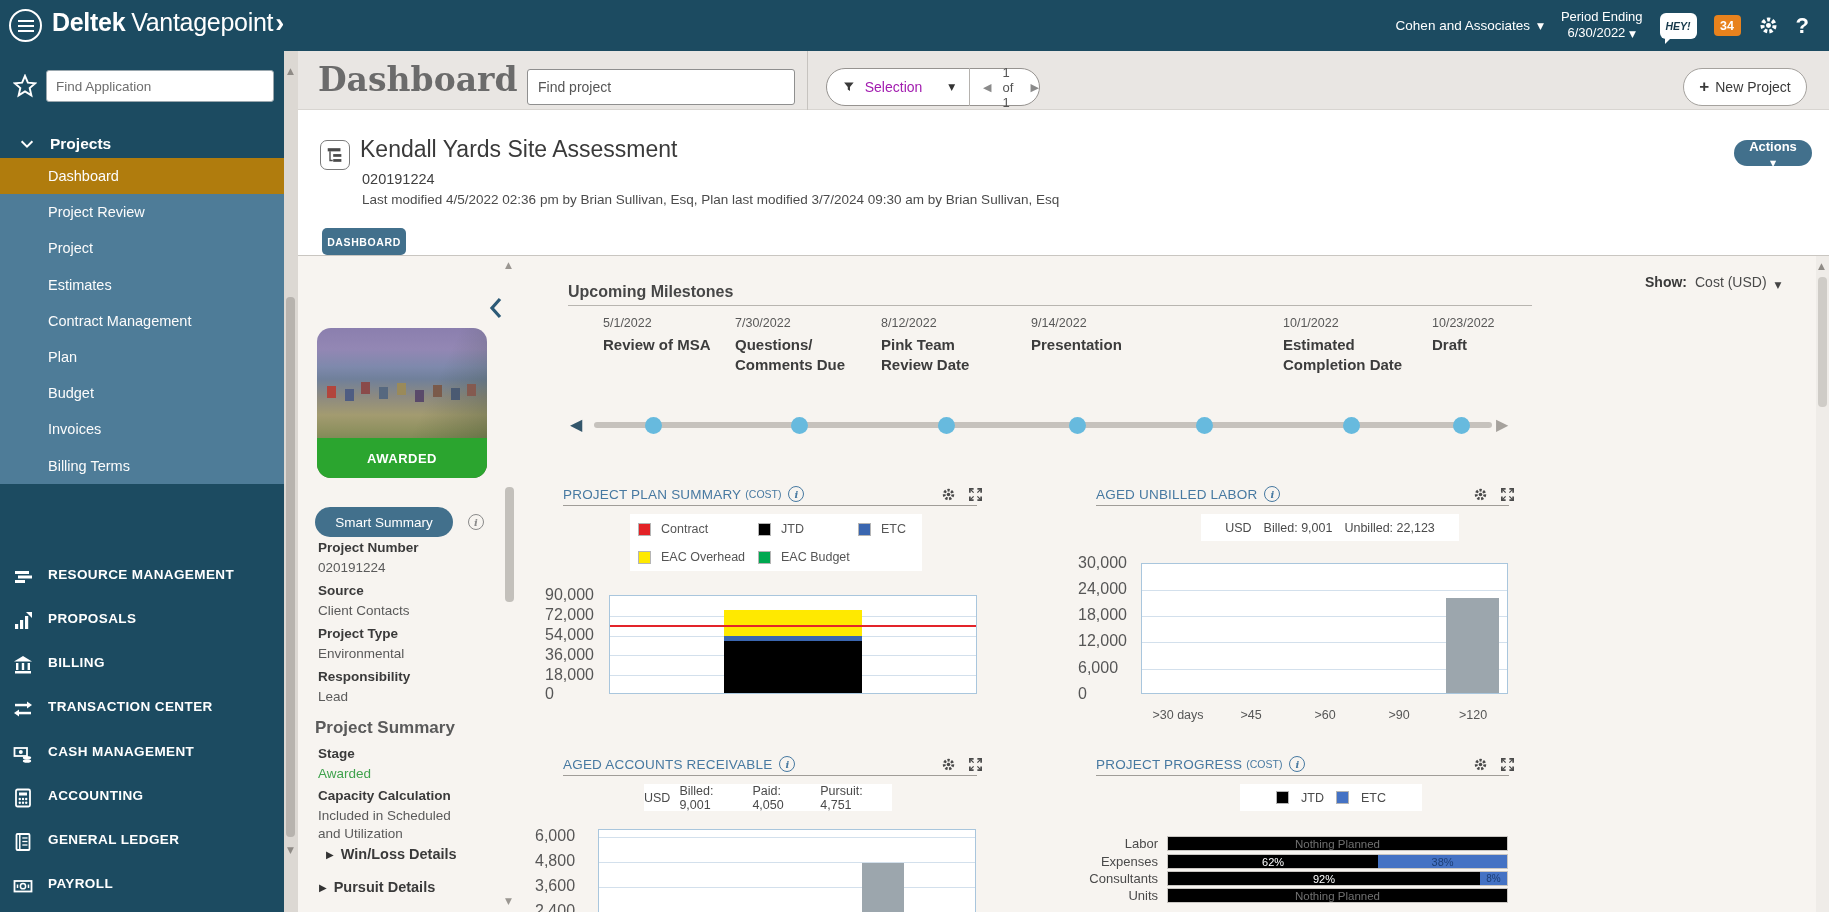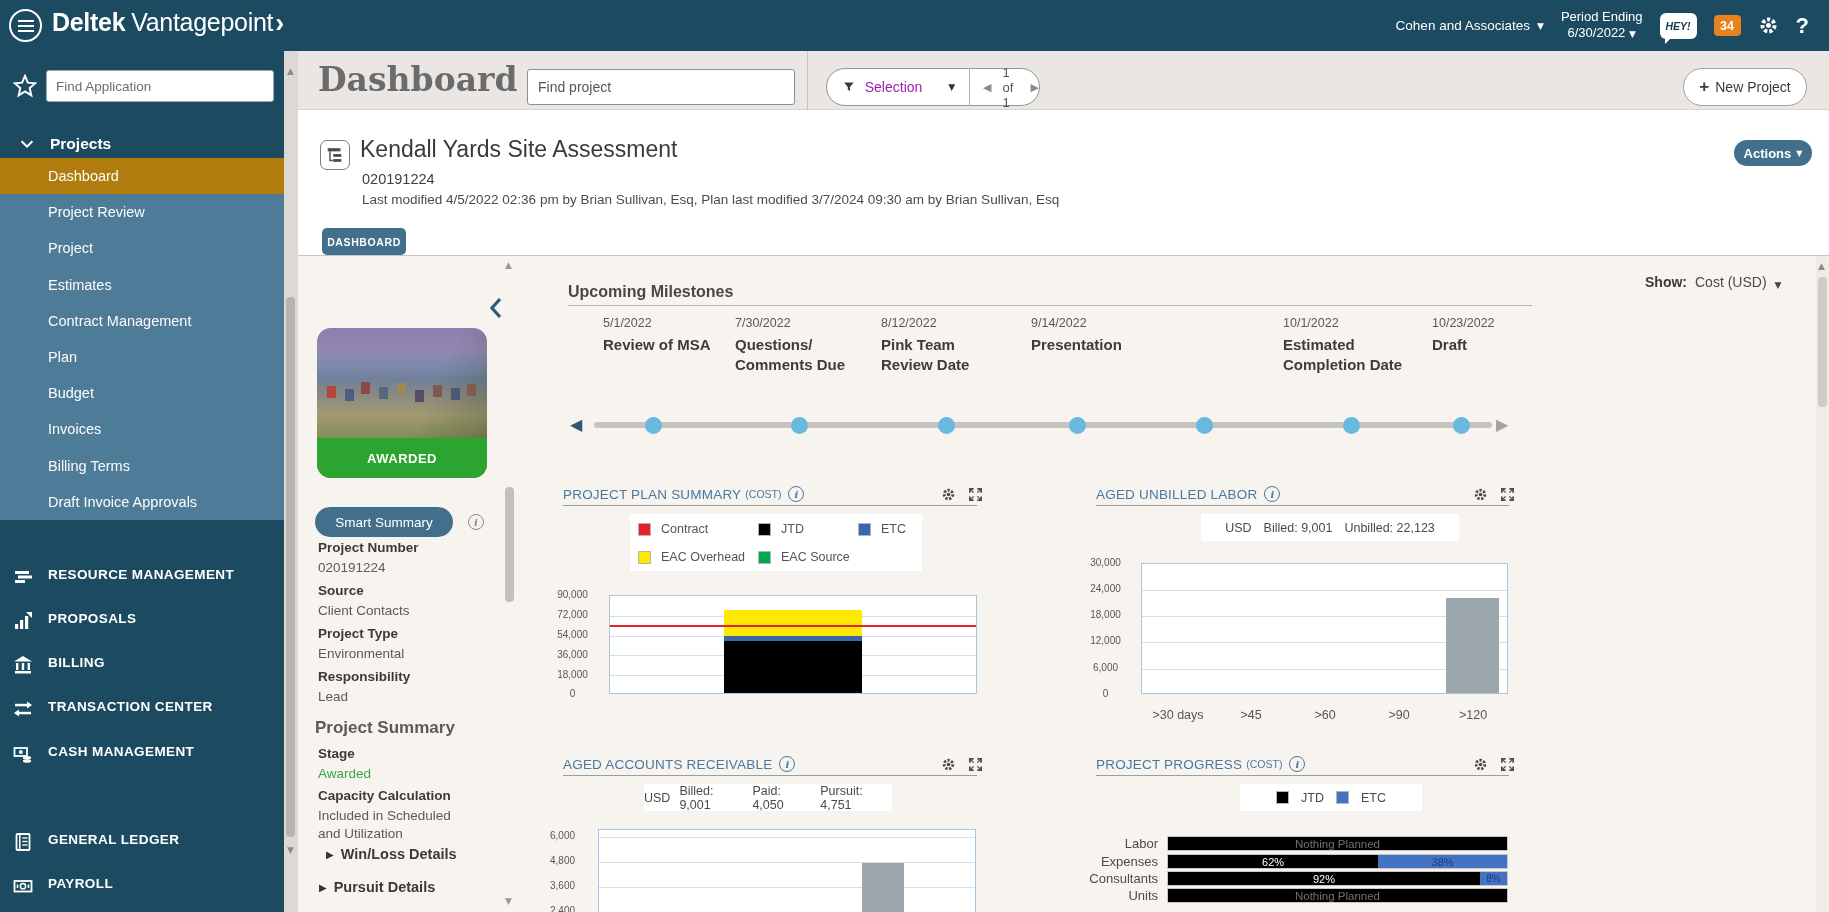--- a/index.html
+++ b/index.html
@@ -56,21 +56,21 @@
   #pag .pg-ar { font-size:11px; color:#8a8a8a; cursor:pointer; }
   #new-proj { left:1683px; top:68px; width:124px; height:38px; background:#fff; border:1px solid #a5a29e; border-radius:19px; display:flex; align-items:center; justify-content:center; gap:6px; font-size:14px; color:#3a3a3a; cursor:pointer; }
   #new-proj .plus { font-size:17px; font-weight:600; }
 
   
   #projhead { left:298px; top:110px; width:1531px; height:146px; background:#fff; border-bottom:1px solid #c9c6c1; }
   #proj-icon { left:320px; top:140px; width:30px; height:30px; border:1.5px solid #7a7a7a; border-radius:7px; display:flex; align-items:center; justify-content:center; }
   #proj-name { left:360px; top:136px; font-size:23px; font-weight:500; color:#3a3a3a; }
   #proj-num { left:362px; top:171px; font-size:14.5px; color:#3f3f3f; }
   #proj-mod { left:362px; top:192px; font-size:13.5px; color:#4b4b4b; }
-  #actions-btn { left:1734px; top:140px; width:78px; height:26px; background:#42708c; border-radius:13px; color:#fff; font-size:13px; font-weight:600; display:flex; align-items:center; justify-content:center; gap:5px; cursor:pointer; }
+  #actions-btn { left:1734px; top:140px; width:78px; height:26px; background:#42708c; border-radius:13px; color:#fff; font-size:13px; font-weight:600; display:flex; align-items:center; justify-content:center; gap:5px; cursor:pointer;flex-direction:column; }
   #dash-tab { left:322px; top:228px; width:84px; height:27px; background:#42708c; border-radius:5px; color:#fff; font-size:10.5px; font-weight:700; letter-spacing:.6px; display:flex; align-items:center; justify-content:center; cursor:pointer; }
 
   
   #collapse-btn { left:488px; top:296px; cursor:pointer; }
   #img-card { left:317px; top:328px; width:170px; height:150px; border-radius:14px; overflow:hidden;
      background:linear-gradient(115deg, rgba(0,0,0,0) 60%, rgba(40,60,30,.35)),
        linear-gradient(180deg,#8b7fae 0%,#9387b4 14%,#7e89ac 26%,#70809b 34%,#8d8a80 46%,#a39b70 58%,#8f9160 68%,#74834f 80%,#5f7045 100%); }
   #img-blocks { position:absolute; left:10px; top:58px; width:9px; height:12px; background:#b2453c;
      box-shadow:18px 3px 0 #4f5d82, 34px -4px 0 #8a4a4a, 52px 1px 0 #56687f, 70px -3px 0 #9a8a5a, 88px 4px 0 #5a4a6a, 106px -1px 0 #7a5a4a, 124px 2px 0 #4a5a72, 140px -2px 0 #845a50; }
   #awarded { position:absolute; left:0; bottom:0; width:170px; height:40px; background:#2ba52f; color:#fff; font-size:13px; font-weight:700; letter-spacing:.5px; display:flex; align-items:center; justify-content:center; }
@@ -104,21 +104,21 @@
   
   .c-title { position:absolute; display:flex; align-items:center; gap:7px; }
   .c-title .t { font-size:13.5px; color:#4779a1; letter-spacing:.2px; }
   .c-title .sub { font-size:10.5px; color:#4779a1; margin-left:-3px; }
   .c-underline { position:absolute; height:1px; background:#a09d98; }
   .c-icons { position:absolute; display:flex; gap:12px; color:#4a4a4a; }
   .c-icons svg { cursor:pointer; }
   .wbox { position:absolute; background:#fff; display:flex; align-items:center; justify-content:center; font-size:12.5px; color:#4a4a4a; }
   .plot { position:absolute; background:#fff; border:1px solid #a9c6dd; }
   .grid { position:absolute; left:0; right:0; height:1px; background:#d3e0ec; }
-  .yt { position:absolute; width:55px; text-align:center; font-size:10px; color:#565656; line-height:12px; }
+  .yt { position:absolute; width:55px; text-align:left; font-size:16px; color:#565656; line-height:12px; }
   .xt { position:absolute; width:80px; text-align:center; font-size:12.5px; color:#565656; }
   .sw { width:13px; height:13px; border:1px solid #b5b5b5; flex:0 0 auto; }
   #plan-legend { left:630px; top:514px; width:292px; height:57px; background:#fff; }
   .leg-item { position:absolute; display:flex; align-items:center; gap:10px; font-size:12.5px; color:#555; }
   #plan-bar { position:absolute; left:114px; bottom:0; width:138px; height:100%; display:flex; flex-direction:column; justify-content:flex-end; }
   #seg-ovh { background:#ffe900; } #seg-etc { background:#3a66b0; } #seg-jtd { background:#000; }
   #contract-line { position:absolute; left:0; right:0; height:2px; background:#e3242a; }
   #unbilled-bar { position:absolute; left:304px; bottom:0; width:53px; background:#9ca6ad; }
   #ar-bar { position:absolute; left:263px; bottom:0; width:42px; background:#9ca6ad; }
   .prog-lbl { position:absolute; left:1060px; width:98px; text-align:right; font-size:13px; color:#4a4a4a; line-height:15px; }
@@ -181,21 +181,20 @@
     <div id="subnav" class="abs">
       <div class="subitem active">Dashboard</div>
       <div class="subitem">Project Review</div>
       <div class="subitem">Project</div>
       <div class="subitem">Estimates</div>
       <div class="subitem">Contract Management</div>
       <div class="subitem">Plan</div>
       <div class="subitem">Budget</div>
       <div class="subitem">Invoices</div>
       <div class="subitem">Billing Terms</div>
-      <div class="subitem">Draft Invoice Approvals</div>
     </div>
 
     <div class="module" style="top:516px">
       <svg width="20" height="20" viewBox="0 0 20 20">
           <g fill="#fff">
             <rect x="2" y="4" width="14" height="3"></rect>
             <rect x="5" y="8.5" width="14" height="3"></rect>
             <rect x="2" y="13" width="10" height="3"></rect>
           </g>
         </svg>
@@ -238,20 +237,35 @@
     <div class="module" style="top:693px">
       <svg width="20" height="20" viewBox="0 0 20 20">
           <rect x="1.5" y="4" width="12.5" height="8" fill="none" stroke="#fff" stroke-width="1.8"></rect>
           <circle cx="7.8" cy="8" r="2" fill="#fff"></circle>
           <g fill="#fff">
             <ellipse cx="14" cy="13.8" rx="4.2" ry="1.8"></ellipse>
             <ellipse cx="14" cy="17" rx="4.2" ry="1.8"></ellipse>
           </g>
         </svg>
       <span class="mlbl">CASH MANAGEMENT</span>
+    </div>
+    <div class="module" style="top:737px">
+      <svg width="20" height="20" viewBox="0 0 20 20">
+          <rect x="3" y="1.5" width="14" height="17" rx="1.5" fill="none" stroke="#fff" stroke-width="1.8"></rect>
+          <rect x="6" y="4.5" width="8" height="3" fill="#fff"></rect>
+          <g fill="#fff">
+            <circle cx="6.8" cy="11" r="1.2"></circle>
+            <circle cx="10" cy="11" r="1.2"></circle>
+            <circle cx="13.2" cy="11" r="1.2"></circle>
+            <circle cx="6.8" cy="14.8" r="1.2"></circle>
+            <circle cx="10" cy="14.8" r="1.2"></circle>
+            <circle cx="13.2" cy="14.8" r="1.2"></circle>
+          </g>
+        </svg>
+      <span class="mlbl">ACCOUNTING</span>
     </div>
     <div class="module" style="top:781px">
       <svg width="20" height="20" viewBox="0 0 20 20">
           <rect x="3.5" y="2" width="13" height="16" rx="1" fill="none" stroke="#fff" stroke-width="1.8"></rect>
           <line x1="6.8" y1="2" x2="6.8" y2="18" stroke="#fff" stroke-width="1.5"></line>
           <g stroke="#fff" stroke-width="1.3">
             <line x1="9.3" y1="6" x2="14.5" y2="6"></line>
             <line x1="9.3" y1="9.5" x2="14.5" y2="9.5"></line>
             <line x1="9.3" y1="13" x2="14.5" y2="13"></line>
           </g>
@@ -425,21 +439,21 @@
     <span class="leg-item" style="left:228px; top:8px">
         <span class="sw" style="background: rgb(58, 102, 176);"></span>
         <span>ETC</span>
       </span>
     <span class="leg-item" style="left:8px; top:36px">
         <span class="sw" style="background: rgb(255, 233, 0);"></span>
         <span>EAC Overhead</span>
       </span>
     <span class="leg-item" style="left:128px; top:36px">
         <span class="sw" style="background: rgb(0, 168, 80);"></span>
-        <span>EAC Source</span>
+        <span>EAC Budget</span>
       </span>
   </div>
 
   <span class="yt" style="left:545px; top:589px">90,000</span>
   <span class="yt" style="left:545px; top:609px">72,000</span>
   <span class="yt" style="left:545px; top:629px">54,000</span>
   <span class="yt" style="left:545px; top:649px">36,000</span>
   <span class="yt" style="left:545px; top:669px">18,000</span>
   <span class="yt" style="left:545px; top:688px">0</span>
 

